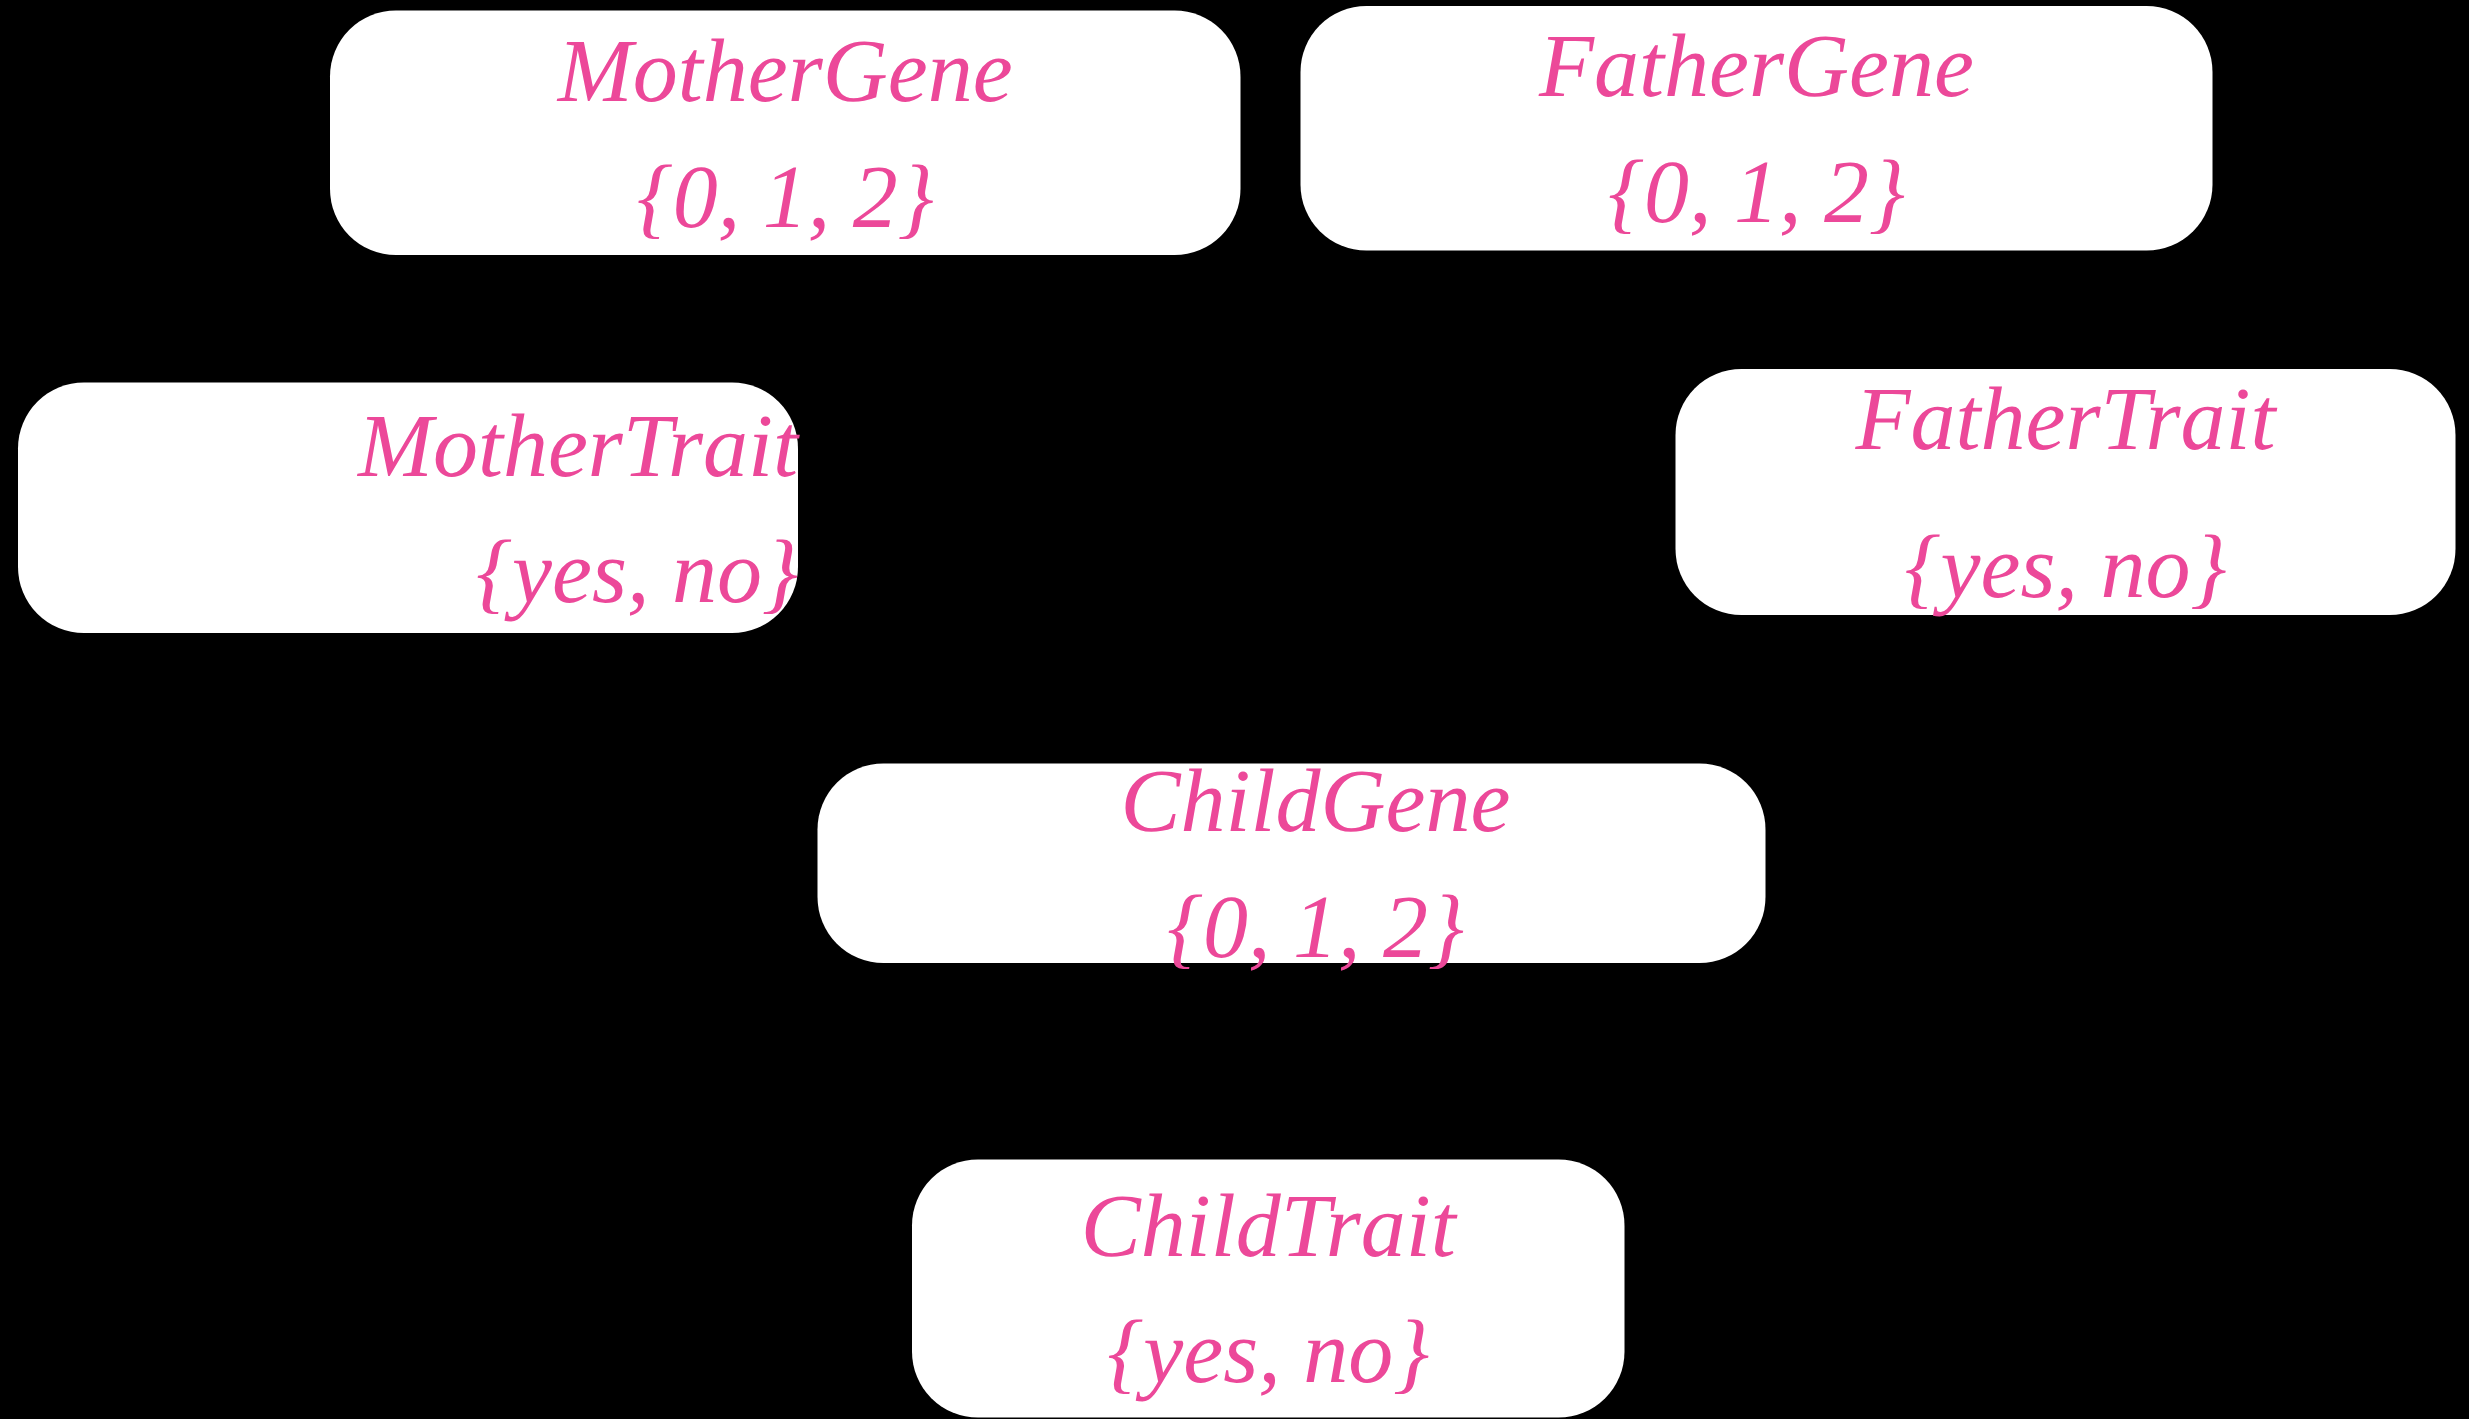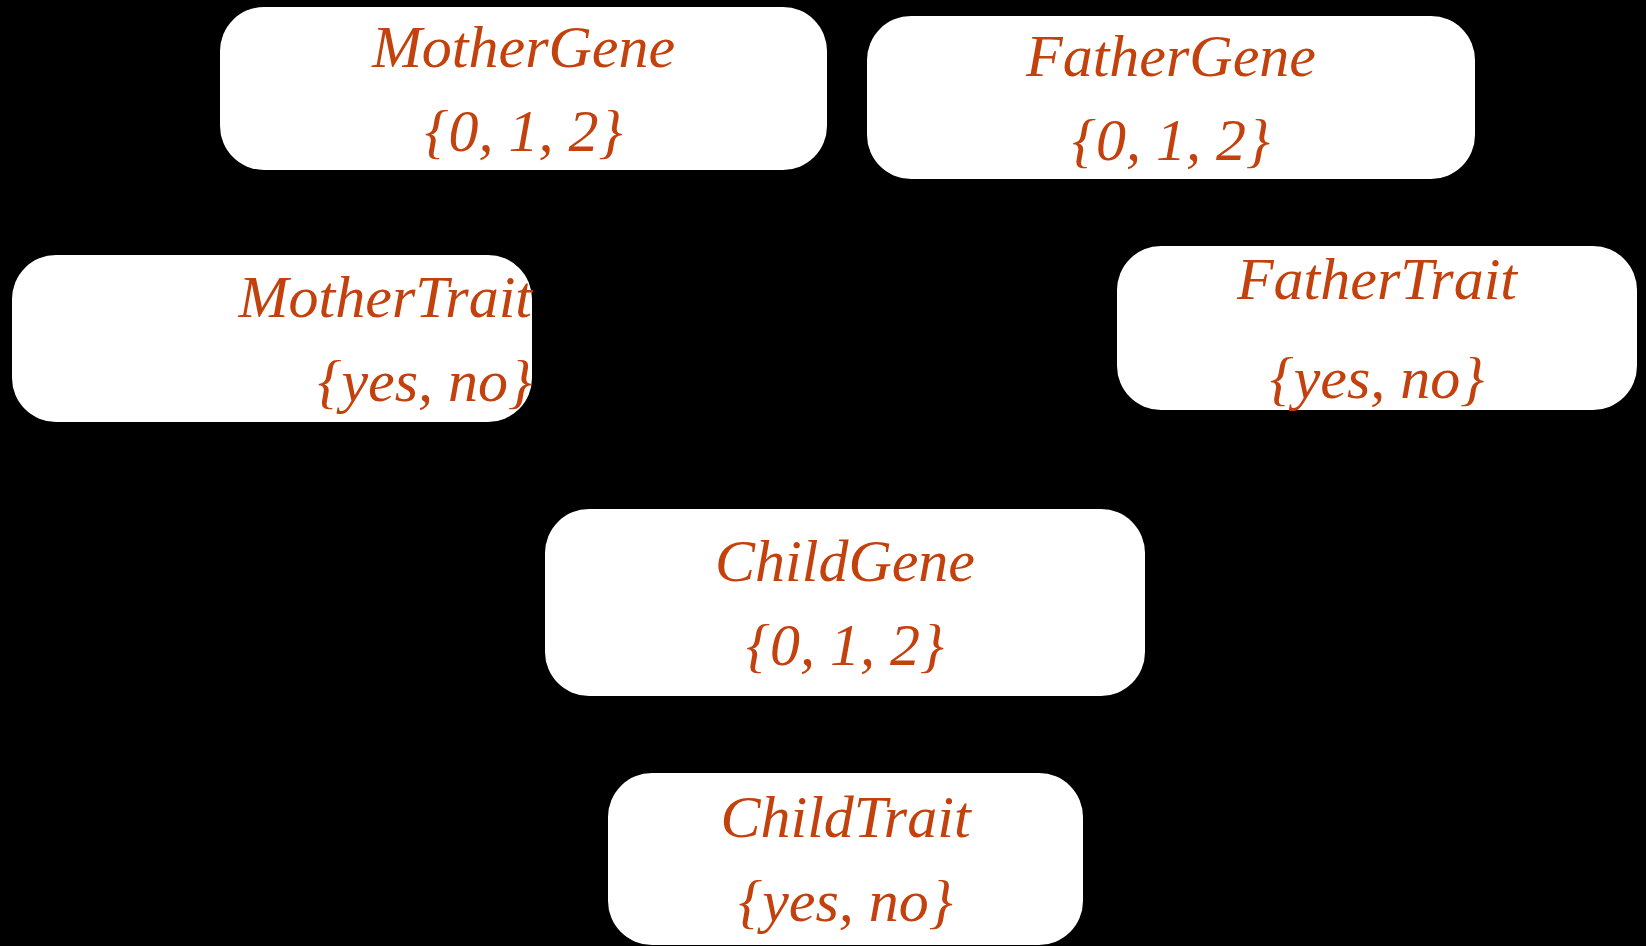--- a/index.html
+++ b/index.html
@@ -10,38 +10,38 @@
   #canvas {
     position: relative;
     width: 1646px;
     height: 946px;
     background: #000000;
     overflow: hidden;
   }
   .node {
     position: absolute;
     background: #ffffff;
-    color: #c2410c;
+    color: #ec4899;
     border-radius: 44px;
     display: flex;
     flex-direction: column;
     align-items: center;
     justify-content: center;
     text-align: center;
     font-family: "Liberation Serif", serif;
     font-style: italic;
     font-size: 60px;
     line-height: 84px;
     white-space: nowrap;
   }
   .node-mother-gene  { left: 220px;  top: 7px;   width: 607px; height: 163px; }
-  .node-father-gene  { left: 867px;  top: 16px;   width: 608px; height: 163px; }
+  .node-father-gene  { left: 867px;  top: 4px;   width: 608px; height: 163px; }
   .node-mother-trait { left: 12px;   top: 255px; width: 520px; height: 167px; align-items: flex-end; }
   .node-father-trait { left: 1117px; top: 246px; width: 520px; height: 164px; gap: 15px; }
-  .node-child-gene   { left: 545px;  top: 509px; width: 600px; height: 187px; }
+  .node-child-gene   { left: 545px;  top: 509px; width: 600px; height: 133px; padding-left: 32px; }
   .node-child-trait  { left: 608px;  top: 773px; width: 475px; height: 172px; }
   .node-title  { display: block; }
   .node-values { display: block; }
 </style>
 </head>
 <body>
 
 <div id="canvas">
 
   <div class="node node-mother-gene">

